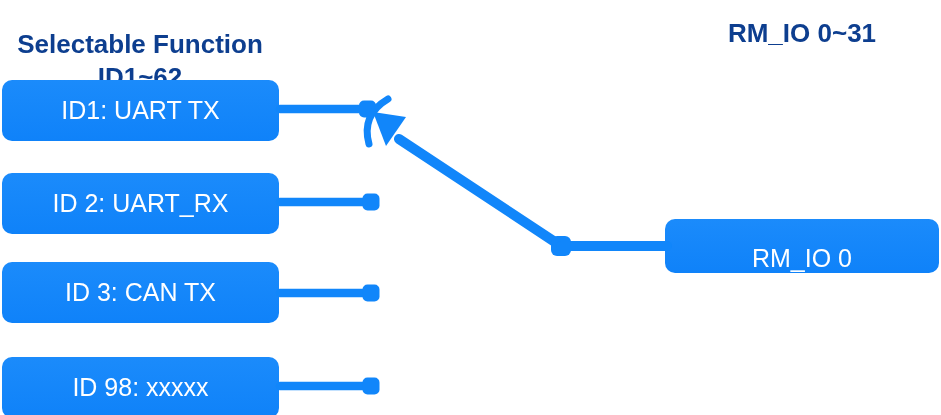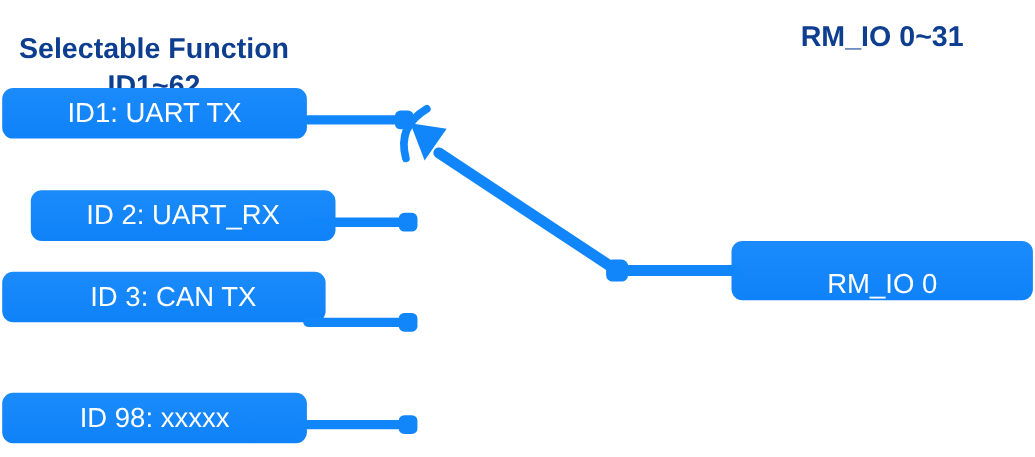--- a/index.html
+++ b/index.html
@@ -33,34 +33,34 @@
   }
   .col-title.right {
     left: 665px;
     top: 17px;
     width: 274px;
   }
   .node-box {
     position: absolute;
     left: 2px;
     width: 277px;
-    height: 46px;
+    height: 61px;
     background: linear-gradient(180deg, #1b8bfb 0%, #0f82f9 100%);
     border-radius: 10px;
     color: #ffffff;
     font-size: 25px;
     font-weight: 500;
     display: flex;
     align-items: center;
     justify-content: center;
     white-space: nowrap;
   }
   .node-box.fn-0 { top: 80px; }
-  .node-box.fn-1 { top: 173px; margin-left: 26px; }
-  .node-box.fn-2 { top: 247px; padding-left: 17px; }
+  .node-box.fn-1 { top: 173px; }
+  .node-box.fn-2 { top: 262px; }
   .node-box.fn-3 { top: 357px; }
   .node-box.out-0 {
     left: 665px;
     top: 219px;
     width: 274px;
     height: 54px;
     align-items: flex-end;
   }
   svg.wires {
     position: absolute;

